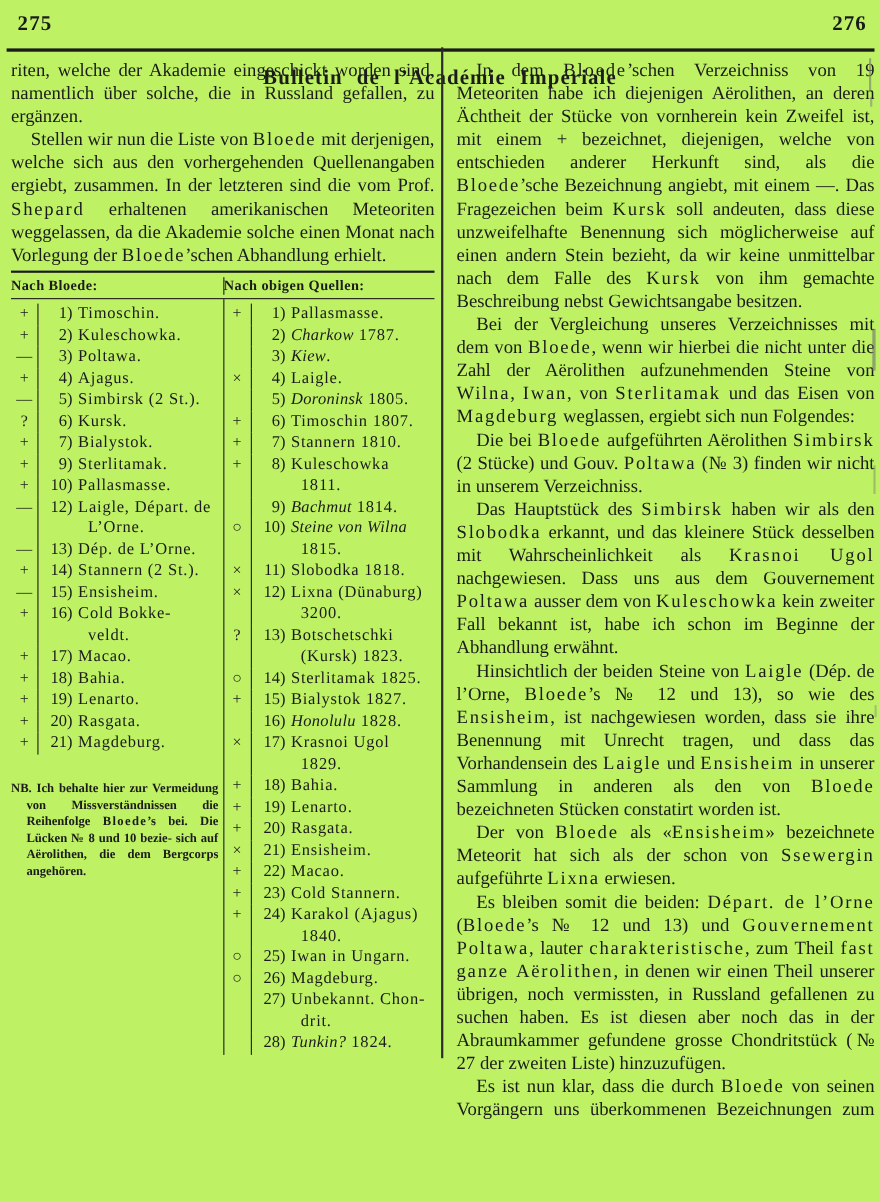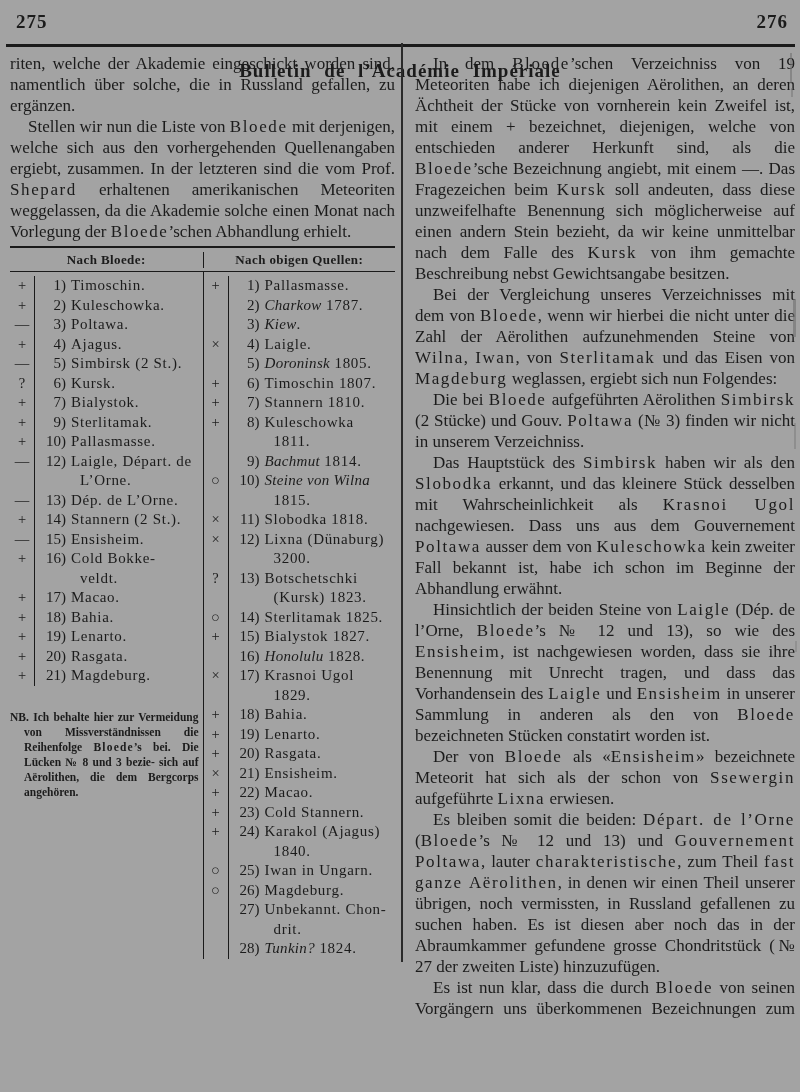--- a/index.html
+++ b/index.html
@@ -24,21 +24,21 @@
   .col-right{width:380px; flex:none; margin-left:20px;}
   .vdivider{position:absolute; left:401px; top:43px; width:1.5px; height:919px; background:#2a2a2a;}
   p.para{margin:0; font-size:17px; line-height:21px; text-align:justify;}
   p.ind{text-indent:18px;}
   p.intro{margin:1px 0 5px;}
   p.force-just{text-align-last:justify;}
   .sp{letter-spacing:1.6px;}
   
   .mtable{margin-top:4px; border-top:2.5px solid #1a1a1a;}
   .thead{display:flex; border-bottom:1.5px solid #1a1a1a; padding:4px 0 3px;}
-  .th{width:50%; box-sizing:border-box; text-align:center; font-size:13px; font-weight:bold; letter-spacing:0.4px;}
+  .th{width:50%; box-sizing:border-box; font-size:13px; font-weight:bold; letter-spacing:0.4px;}
   .thr{border-left:1.3px solid #1a1a1a;}
   .tbody{display:flex; align-items:flex-start;}
   .thalf{width:50%; box-sizing:border-box;}
   .tright{border-left:1.3px solid #1a1a1a; padding-top:4px;}
   .rowswrap{padding-top:4px;}
   .trow{display:flex; align-items:stretch;}
   .tsign{
     flex:none; width:25px; box-sizing:border-box; border-right:1.3px solid #1a1a1a;
     text-align:center; font-size:14.5px; line-height:19.5px;
   }
@@ -58,21 +58,21 @@
   .artifact{position:absolute; background:#6f6f6f;}
   .a1{left:790px; top:53px;  width:2px; height:30px; opacity:.55;}
   .a2{left:791px; top:88px;  width:2px; height:9px;  opacity:.45;}
   .a3{left:793px; top:299px; width:2.5px; height:38px; opacity:.6;}
   .a4{left:794px; top:423px; width:2px; height:26px; opacity:.4;}
   .a5{left:795px; top:641px; width:2px; height:11px; opacity:.35;}
 </style>
 </head>
 <body>
 
-<div class="page" style="background: #a3a3a3; color: rgb(27, 27, 27);">
+<div class="page" style="background: #bef264; color: rgb(27, 27, 27);">
 
   <div class="header">
     <span class="pagenum pn-left">275</span>
     <span class="title">Bulletin de l’Académie Impériale</span>
     <span class="pagenum pn-right">276</span>
   </div>
   <div class="header-rule"></div>
 
   <div class="cols">
 
@@ -179,21 +179,21 @@
                   <span class="tsign">+</span>
                   <span class="tnum">20)</span>
                   <span class="tname">Rasgata.</span>
                 </div>
                 <div class="trow">
                   <span class="tsign">+</span>
                   <span class="tnum">21)</span>
                   <span class="tname">Magdeburg.</span>
                 </div>
               </div>
-            <div class="nb"><span>NB. Ich behalte hier zur Vermeidung von Missverständnissen die Reihenfolge </span><span class="sp">Bloede</span><span>’s bei. Die Lücken № 8 und 3 bezie- sich auf Aërolithen, die dem Bergcorps angehören.</span></div>
+            <div class="nb"><span>NB. Ich behalte hier zur Vermeidung von Missverständnissen die Reihenfolge </span><span class="sp">Bloede</span><span>’s bei. Die Lücken № 8 und 10 bezie- sich auf Aërolithen, die dem Bergcorps angehören.</span></div>
           </div>
           <div class="thalf tright">
               <div class="trow">
                 <span class="tsign">+</span>
                 <span class="tnum">1)</span>
                 <span class="tname">Pallasmasse.</span>
               </div>
               <div class="trow">
                 <span class="tsign"></span>
                 <span class="tnum">2)</span>

